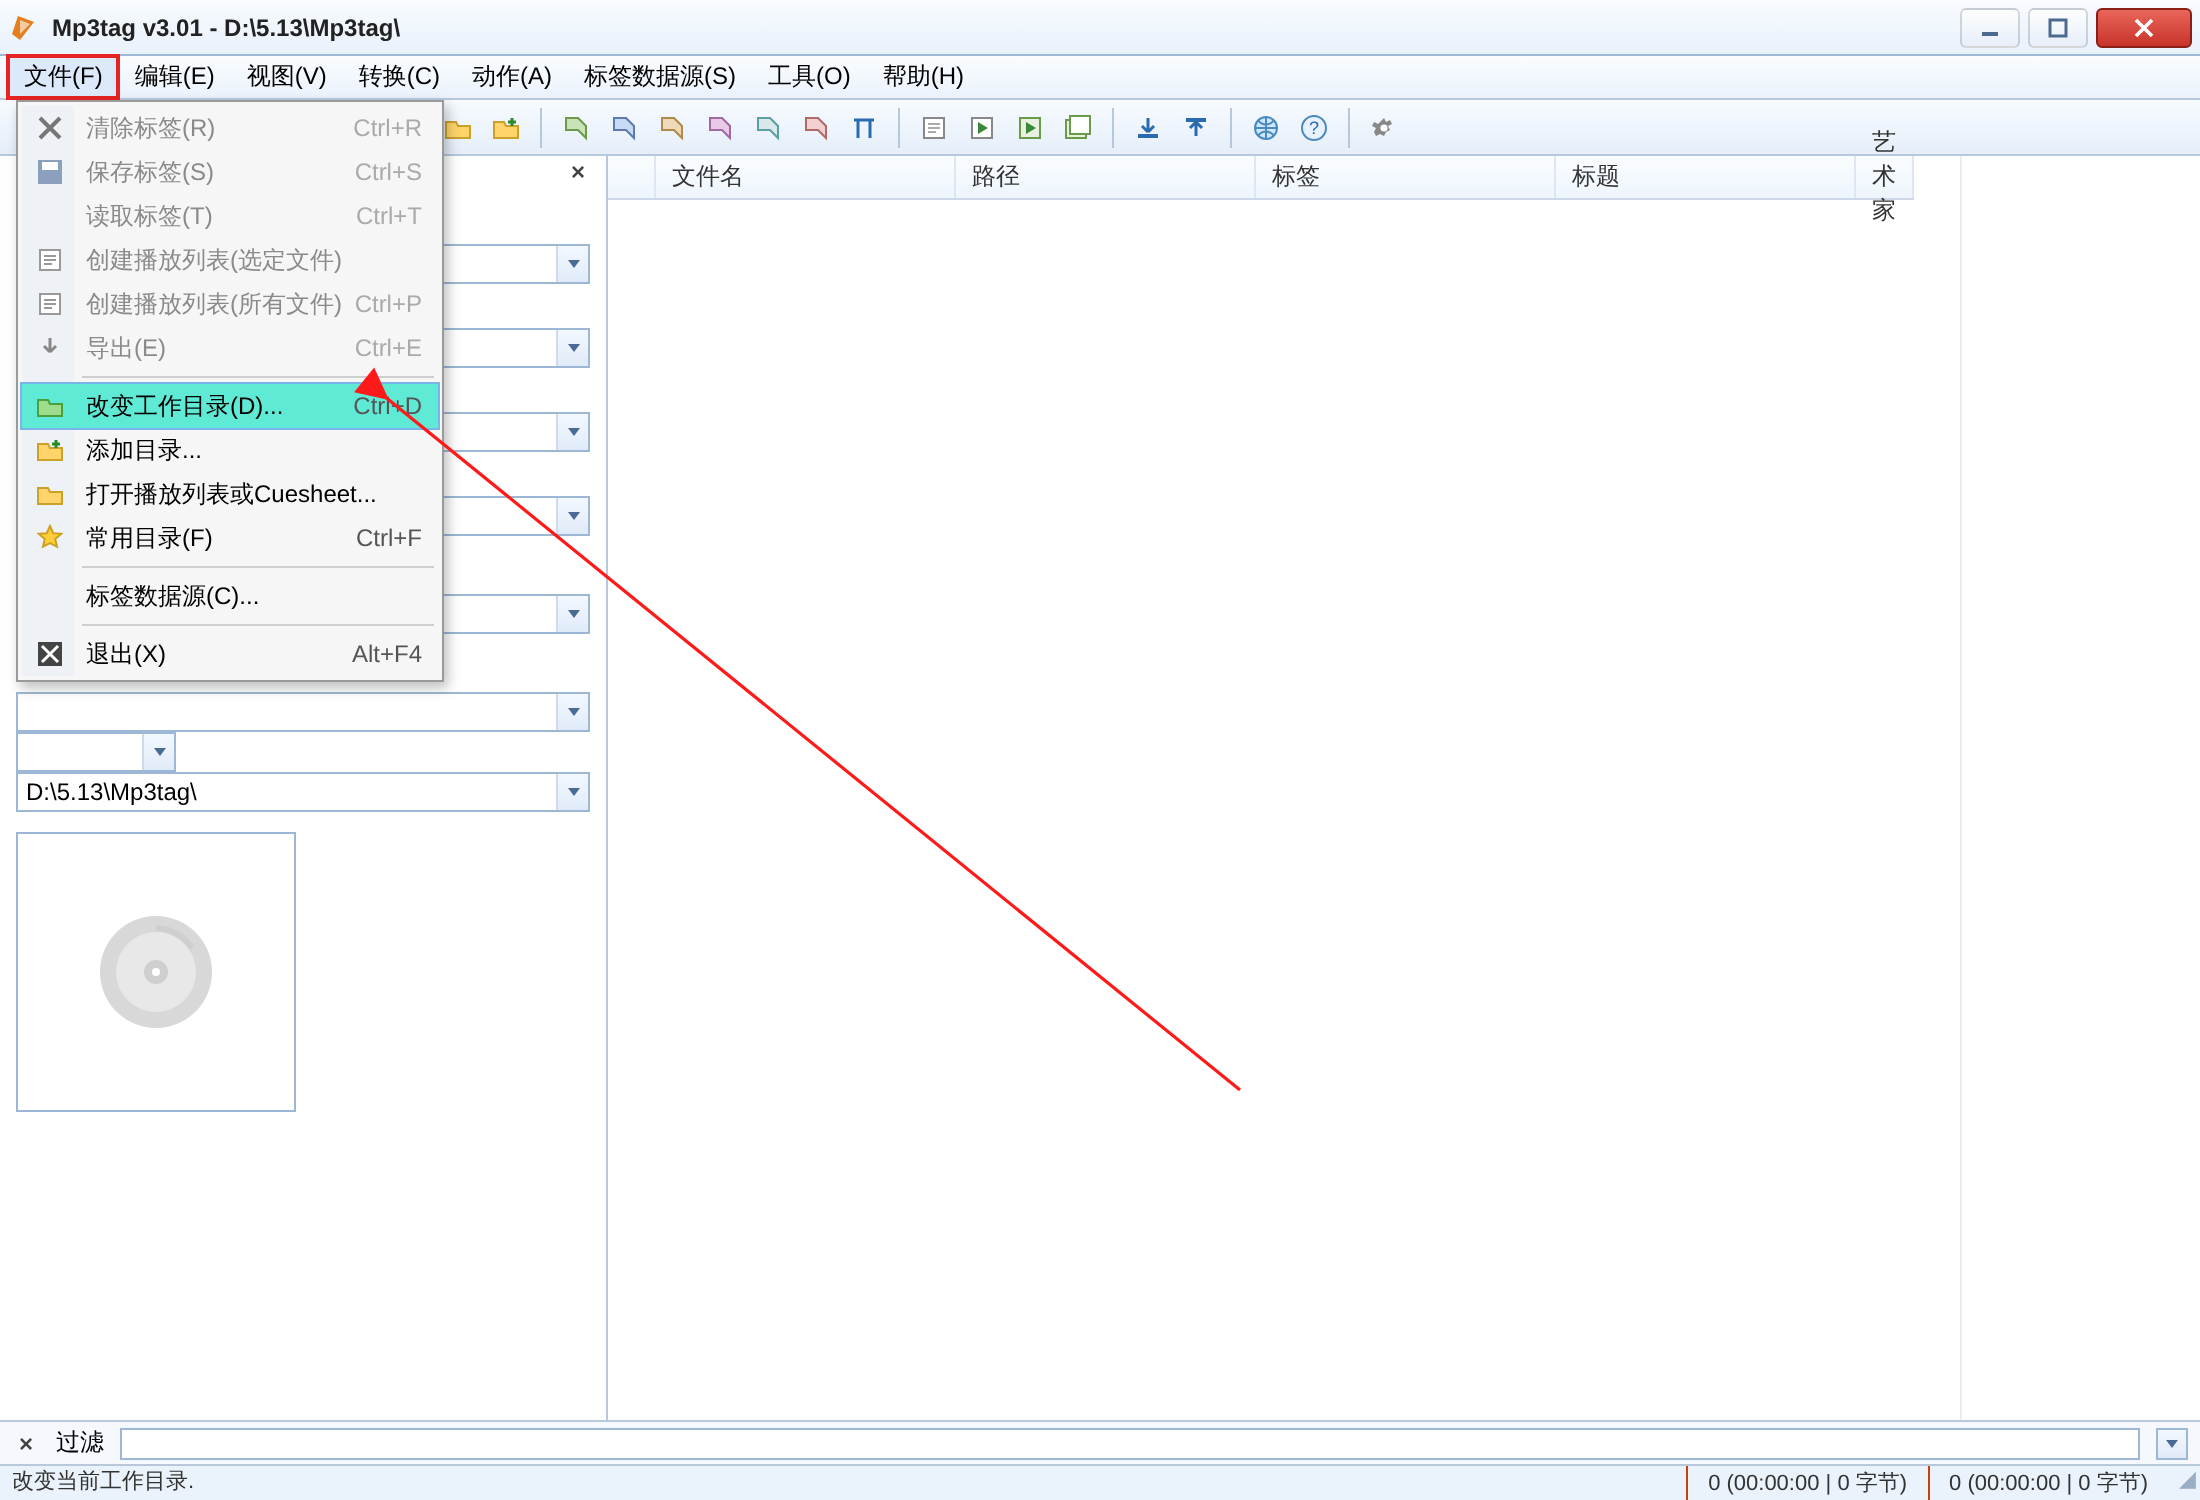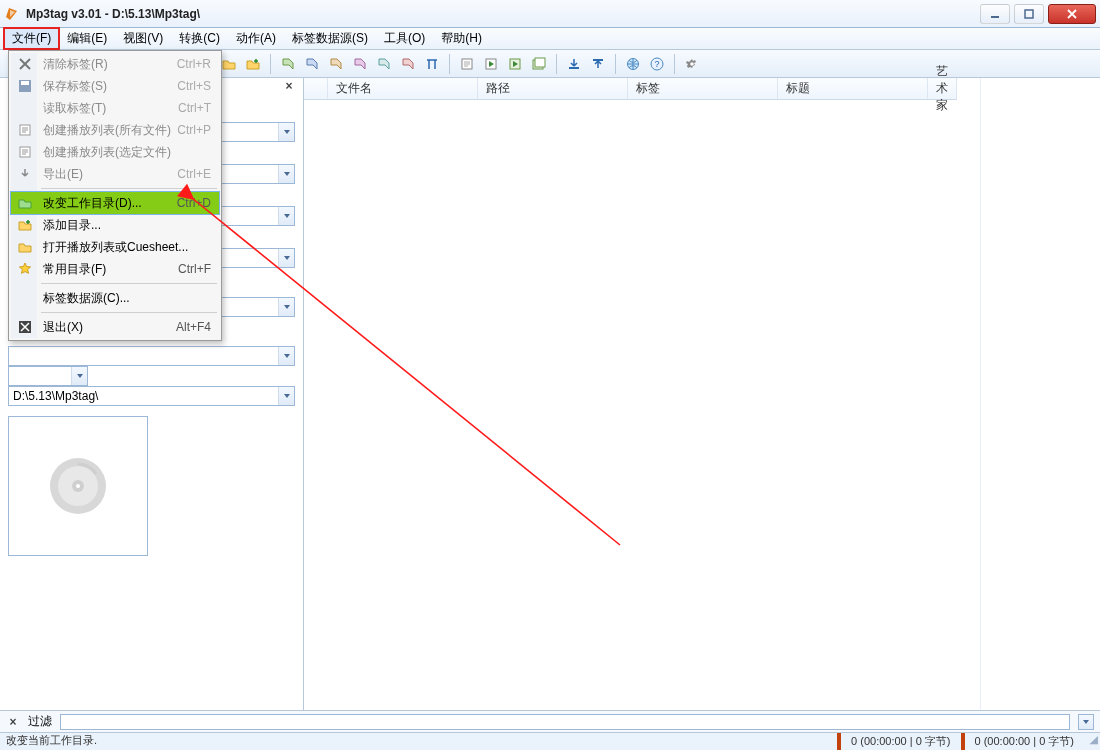--- a/index.html
+++ b/index.html
@@ -46,41 +46,41 @@
   
   .filterbar { position:absolute; left:0; right:0; bottom:18px; height:22px; border-top:1px solid #b8c8db; background:#f5f9fe; display:flex; align-items:center; padding:0 6px; gap:8px; }
   .filterbar .fx { width:14px; height:14px; display:flex; align-items:center; justify-content:center; color:#444; font-weight:bold; }
   .filterbar .flabel { }
   .filterbar .finput { flex:1; height:16px; border:1px solid #9db7d6; background:#fff; }
   .filterbar .fdrop { width:16px; height:16px; border:1px solid #9db7d6; background:linear-gradient(to bottom,#f3f8ff,#e0ebf8); display:flex; align-items:center; justify-content:center; }
 
   
   .statusbar { position:absolute; left:0; right:0; bottom:0; height:18px; border-top:1px solid #b8c8db; background:#eaf2fb; display:flex; align-items:flex-start; font-size:11px; color:#333; }
   .statusbar .sleft { flex:1; padding-left:6px; }
-  .statusbar .sseg { padding:0 10px; border-left:4px solid #c2410c; height:100%; display:flex; align-items:center; }
+  .statusbar .sseg { padding:0 10px; border-left:1px solid #c2410c; height:100%; display:flex; align-items:center; }
   .statusbar .grip { width:16px; display:flex; align-items:flex-end; justify-content:flex-end; color:#9aaec6; padding-right:2px; }
 
   
   .listheader { height:22px; background:linear-gradient(to bottom,#fafdff,#eef5fd); border-bottom:1px solid #cdd9e8; display:flex; }
   .colh { padding:0 8px; display:flex; align-items:center; border-right:1px solid #dde6f2; color:#333; }
   .selcol { width:24px; border-right:1px solid #dde6f2; display:flex; align-items:center; justify-content:center; }
   .listbody { flex:1; display:flex; position:relative; background:#fff; }
   .gridlines { flex:1; display:flex; }
   .colcell { border-right:1px solid #e9eef5; }
   .listscroll { height:16px; border-top:1px solid #cdd9e8; background:#f2f6fb; display:flex; }
   .sb-track { flex:1; position:relative; }
   .sb-arrow { width:16px; height:100%; border-left:1px solid #cdd9e8; border-right:1px solid #cdd9e8; display:flex; align-items:center; justify-content:center; color:#6788b4; background:linear-gradient(to bottom,#f3f8ff,#e0ebf8); }
   .sb-thumb { position:absolute; left:0; top:0; bottom:0; width:60px; background:linear-gradient(to bottom,#eaf3ff,#d0e2f6); border:1px solid #b0c6e1; border-radius:2px; }
 
   
   .filemenu { position:absolute; left:8px; top:50px; width:214px; background:#f6f6f6; border:1px solid #9a9a9a; box-shadow:2px 3px 6px rgba(0,0,0,0.25); z-index:20; padding:2px; }
   .fm-iconcol { position:absolute; left:2px; top:2px; bottom:2px; width:26px; background:#eef2f7; }
   .fmi { position:relative; height:22px; display:flex; align-items:center; padding-left:32px; padding-right:8px; white-space:nowrap; }
   .fmi.disabled { color:#8a8a8a; }
-  .fmi.sel { background:#84cc16; outline:1px solid #7ab4ec; }
+  .fmi.sel { background:#5eead4; outline:1px solid #7ab4ec; }
   .fmi .ic { position:absolute; left:6px; width:16px; height:16px; display:flex; align-items:center; justify-content:center; }
   .fmi .sc { margin-left:auto; color:#555; }
   .fmi.disabled .sc { color:#aaa; }
   .fm-sep { height:1px; margin:3px 2px 3px 30px; background:#cfcfcf; }
 
   
   .annot { position:absolute; left:0; top:0; pointer-events:none; z-index:30; }
 
   
   .chev { width:0; height:0; border-left:4px solid transparent; border-right:4px solid transparent; border-top:5px solid #4a6a96; }
@@ -434,31 +434,31 @@
       <span>读取标签(T)</span>
       <span class="sc">Ctrl+T</span>
     </div>
     <div class="fmi disabled">
       <span class="ic">
         <svg width="14" height="14" viewBox="0 0 14 14">
           <rect x="2" y="2" width="10" height="10" fill="#fff" stroke="#999"></rect>
           <path d="M4 5h6M4 7h6M4 9h4" stroke="#999"></path>
         </svg>
       </span>
+      <span>创建播放列表(选定文件)</span>
+    </div>
+    <div class="fmi disabled">
+      <span class="ic">
+        <svg width="14" height="14" viewBox="0 0 14 14">
+          <rect x="2" y="2" width="10" height="10" fill="#fff" stroke="#999"></rect>
+          <path d="M4 5h6M4 7h6M4 9h4" stroke="#999"></path>
+        </svg>
+      </span>
       <span>创建播放列表(所有文件)</span>
       <span class="sc">Ctrl+P</span>
-    </div>
-    <div class="fmi disabled">
-      <span class="ic">
-        <svg width="14" height="14" viewBox="0 0 14 14">
-          <rect x="2" y="2" width="10" height="10" fill="#fff" stroke="#999"></rect>
-          <path d="M4 5h6M4 7h6M4 9h4" stroke="#999"></path>
-        </svg>
-      </span>
-      <span>创建播放列表(选定文件)</span>
     </div>
     <div class="fmi disabled">
       <span class="ic">
         <svg width="14" height="14" viewBox="0 0 14 14">
           <path d="M7 2v7m0 0l-3-3m3 3l3-3" stroke="#888" stroke-width="1.5" fill="none"></path>
         </svg>
       </span>
       <span>导出(E)</span>
       <span class="sc">Ctrl+E</span>
     </div>

